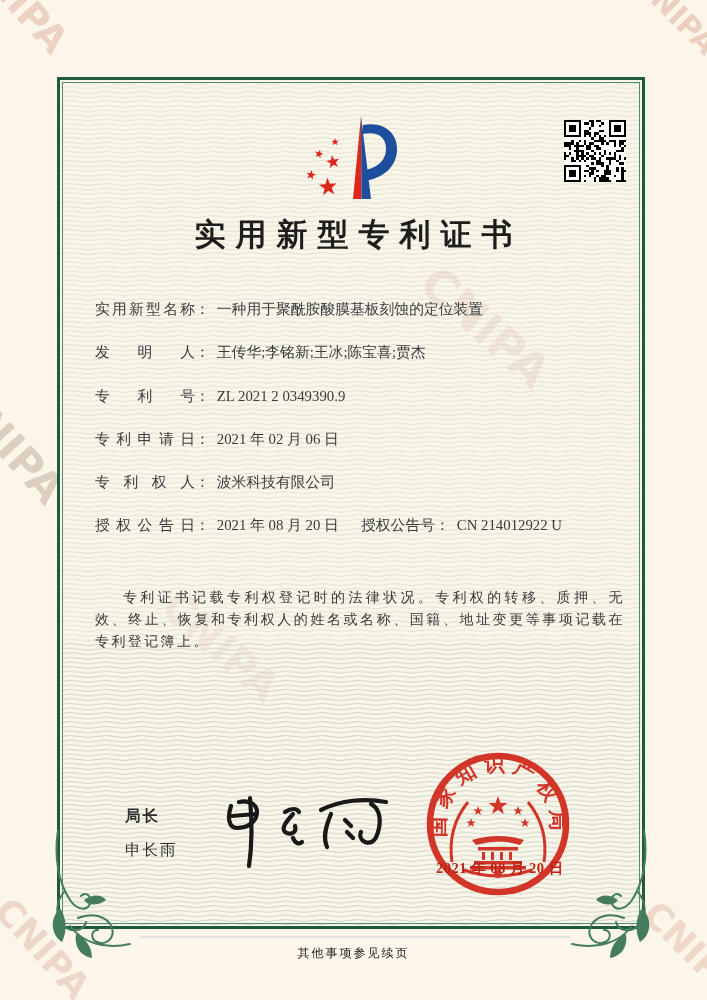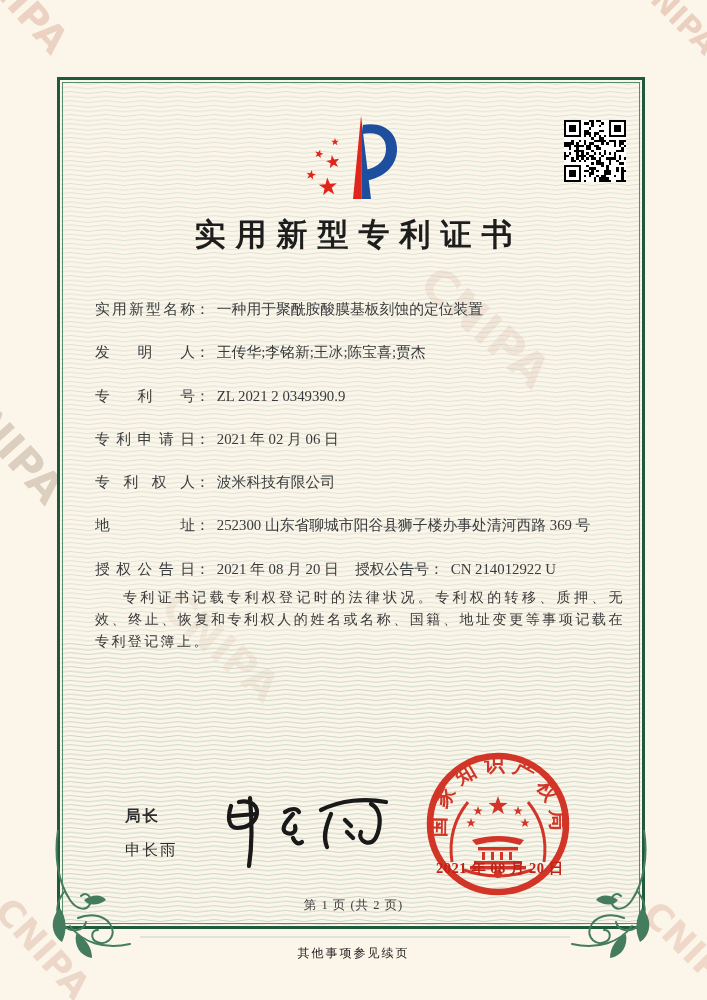--- a/index.html
+++ b/index.html
@@ -34,21 +34,21 @@
     position:absolute; left:0; top:214px; width:100%; text-align:center;
     font-size:31px; font-weight:bold; letter-spacing:10px; color:#1d1d1d; text-indent:10px;
   }
   
   #fields{position:absolute; left:95px; top:293px; width:530px; font-size:14.8px; color:#383a3c;}
   .frow{height:36.3px; padding-top:7px; position:relative; white-space:nowrap;}
   .flabel{
     display:inline-block; width:100px; text-align:justify; text-align-last:justify; vertical-align:top;
   }
   .fcolon{display:inline-block; margin-right:7px;}
-  .fgroup2{position:absolute; left:260px; top:7px;font-family:Liberation Serif, serif;}
+  .fgroup2{position:absolute; left:266px; top:7px;font-family:Liberation Serif, serif;}
   
   #body-text{
     position:absolute; left:95px; top:587px; width:530px;
     font-size:14px; letter-spacing:2.4px; line-height:21.8px; color:#3a3a3a; text-align:justify;
   }
   #body-text p{margin:0; text-indent:2em;}
   
   #sig-title{position:absolute; left:125px; top:806px; font-size:15.5px; letter-spacing:2px; color:#2e2e2e;font-weight:bold;}
   #sig-name{position:absolute; left:125px; top:840px; font-size:15.5px; letter-spacing:2px; color:#2e2e2e;}
   #signature{position:absolute; left:205px; top:770px; width:210px; height:110px;}
@@ -344,23 +344,20 @@
     <div class="frow">
       <span class="flabel">专利号</span><span class="fcolon">：</span><span>ZL 2021 2 0349390.9</span>
     </div>
     <div class="frow">
       <span class="flabel">专利申请日</span><span class="fcolon">：</span><span>2021 年 02 月 06 日</span>
     </div>
     <div class="frow">
       <span class="flabel">专利权人</span><span class="fcolon">：</span><span>波米科技有限公司</span>
     </div>
     <div class="frow">
-      <span class="flabel">地址</span><span class="fcolon">：</span><span>252300 山东省聊城市阳谷县狮子楼办事处清河西路 369 号</span>
-    </div>
-    <div class="frow">
       <span class="flabel">授权公告日</span><span class="fcolon">：</span><span>2021 年 08 月 20 日</span>
       <span class="fgroup2">
         <span>授权公告号</span><span class="fcolon">：</span><span>CN 214012922 U</span>
       </span>
     </div>
   </div>
 
   <div id="body-text">
     <p>专利证书记载专利权登记时的法律状况。专利权的转移、质押、无效、终止、恢复和专利权人的姓名或名称、国籍、地址变更等事项记载在专利登记簿上。</p>
   </div>
@@ -408,17 +405,16 @@
       <circle cx="80" cy="130" r="4"></circle>
     </g>
     <g stroke="#d0281b" fill="none" stroke-width="3">
       <path d="M 34,118 Q 29,84 50,58"></path>
       <path d="M 126,118 Q 131,84 110,58"></path>
       <path d="M 46,126 Q 80,138 114,126"></path>
     </g>
   </svg>
   <div id="seal-date">2021 年 08 月 20 日</div>
 
-  <div id="page-info">第 1 页 (共 2 页)</div>
   <div id="scan-line"></div>
   <div id="footer-note">其他事项参见续页</div>
 
 </div>
 
 </body></html>

